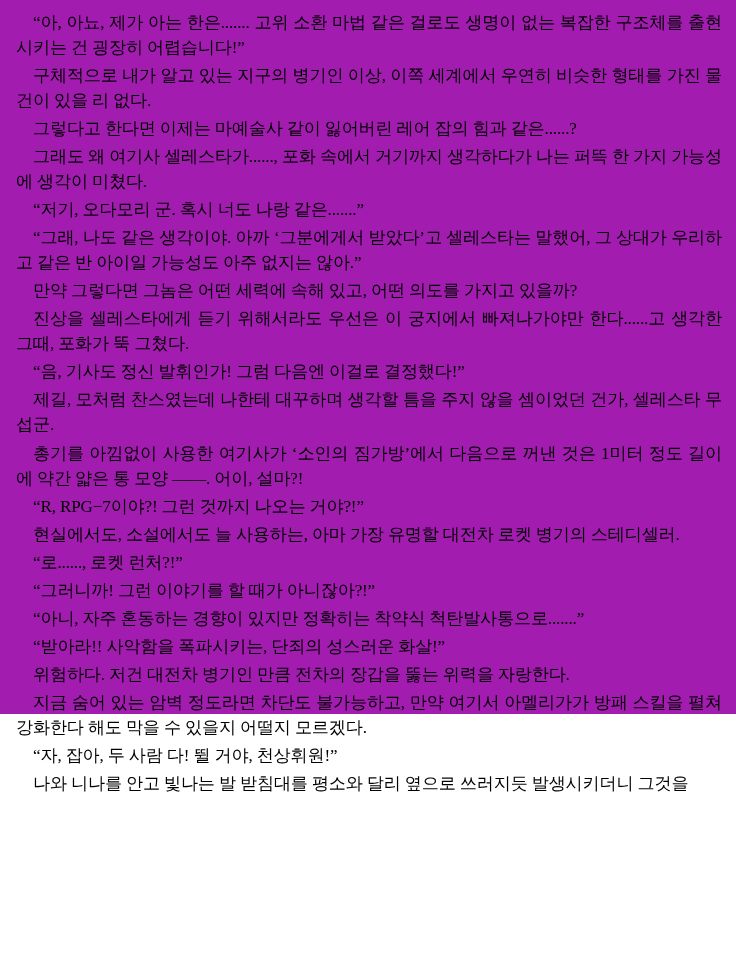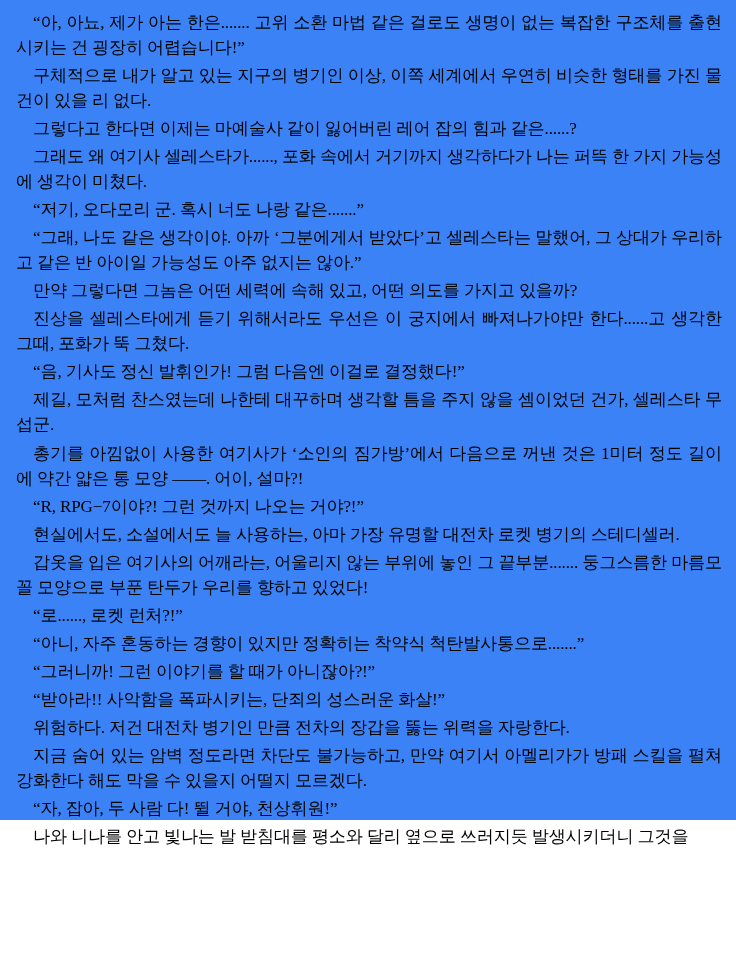--- a/index.html
+++ b/index.html
@@ -9,23 +9,23 @@
   }
   body {
     width: 736px;
     height: 953px;
     font-family: "Liberation Serif", "DejaVu Serif", serif;
     color: #000000;
   }
   .page {
     box-sizing: border-box;
     width: 736px;
-    height: 820px;
+    height: 714px;
     padding: 10px 14px 10px 16px;
-    background: #3b82f6;
+    background: #a21caf;
   }
   .para {
     font-size: 17.1px;
     line-height: 1.465;
     margin: 0 0 3px 0;
     text-align: justify;
     text-justify: inter-character;
     word-break: break-all;
     letter-spacing: -0.15px;
   }
@@ -44,23 +44,22 @@
     <p class="para indent">그래도 왜 여기사 셀레스타가......, 포화 속에서 거기까지 생각하다가 나는 퍼뜩 한 가지 가능성에 생각이 미쳤다.</p>
     <p class="para indent">“저기, 오다모리 군. 혹시 너도 나랑 같은.......”</p>
     <p class="para indent">“그래, 나도 같은 생각이야. 아까 ‘그분에게서 받았다’고 셀레스타는 말했어, 그 상대가 우리하고 같은 반 아이일 가능성도 아주 없지는 않아.”</p>
     <p class="para indent">만약 그렇다면 그놈은 어떤 세력에 속해 있고, 어떤 의도를 가지고 있을까?</p>
     <p class="para indent">진상을 셀레스타에게 듣기 위해서라도 우선은 이 궁지에서 빠져나가야만 한다......고 생각한 그때, 포화가 뚝 그쳤다.</p>
     <p class="para indent">“음, 기사도 정신 발휘인가! 그럼 다음엔 이걸로 결정했다!”</p>
     <p class="para indent">제길, 모처럼 찬스였는데 나한테 대꾸하며 생각할 틈을 주지 않을 셈이었던 건가, 셀레스타 무섭군.</p>
     <p class="para indent">총기를 아낌없이 사용한 여기사가 ‘소인의 짐가방’에서 다음으로 꺼낸 것은 1미터 정도 길이에 약간 얇은 통 모양 ——. 어이, 설마?!</p>
     <p class="para indent">“R, RPG−7이야?! 그런 것까지 나오는 거야?!”</p>
     <p class="para indent">현실에서도, 소설에서도 늘 사용하는, 아마 가장 유명할 대전차 로켓 병기의 스테디셀러.</p>
-    <p class="para indent">갑옷을 입은 여기사의 어깨라는, 어울리지 않는 부위에 놓인 그 끝부분....... 둥그스름한 마름모꼴 모양으로 부푼 탄두가 우리를 향하고 있었다!</p>
     <p class="para indent">“로......, 로켓 런처?!”</p>
+    <p class="para indent">“그러니까! 그런 이야기를 할 때가 아니잖아?!”</p>
     <p class="para indent">“아니, 자주 혼동하는 경향이 있지만 정확히는 착약식 척탄발사통으로.......”</p>
-    <p class="para indent">“그러니까! 그런 이야기를 할 때가 아니잖아?!”</p>
     <p class="para indent">“받아라!! 사악함을 폭파시키는, 단죄의 성스러운 화살!”</p>
     <p class="para indent">위험하다. 저건 대전차 병기인 만큼 전차의 장갑을 뚫는 위력을 자랑한다.</p>
     <p class="para indent">지금 숨어 있는 암벽 정도라면 차단도 불가능하고, 만약 여기서 아멜리가가 방패 스킬을 펼쳐 강화한다 해도 막을 수 있을지 어떨지 모르겠다.</p>
     <p class="para indent">“자, 잡아, 두 사람 다! 뛸 거야, 천상휘원!”</p>
     <p class="para indent">나와 니나를 안고 빛나는 발 받침대를 평소와 달리 옆으로 쓰러지듯 발생시키더니 그것을</p>
   </div>
 </div>
 
 </body></html>

